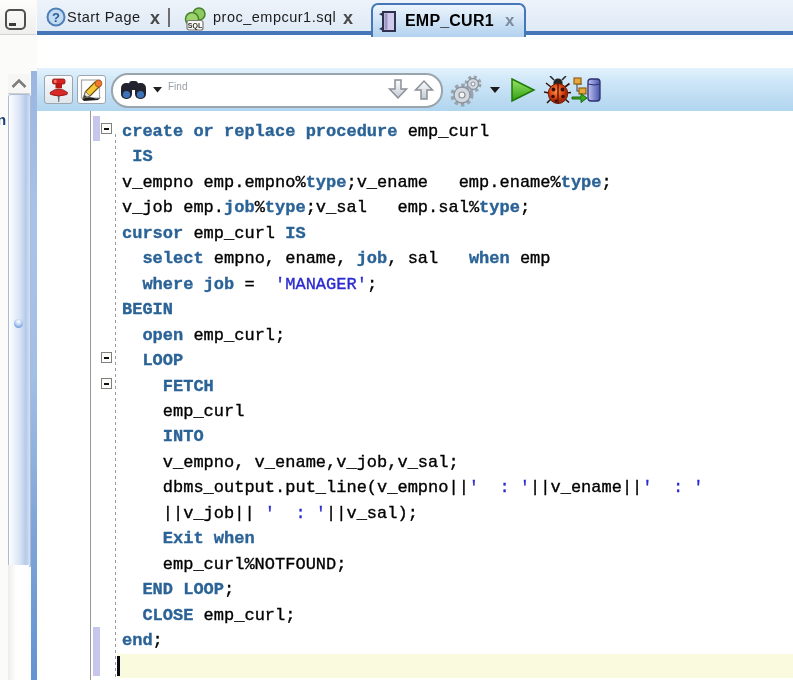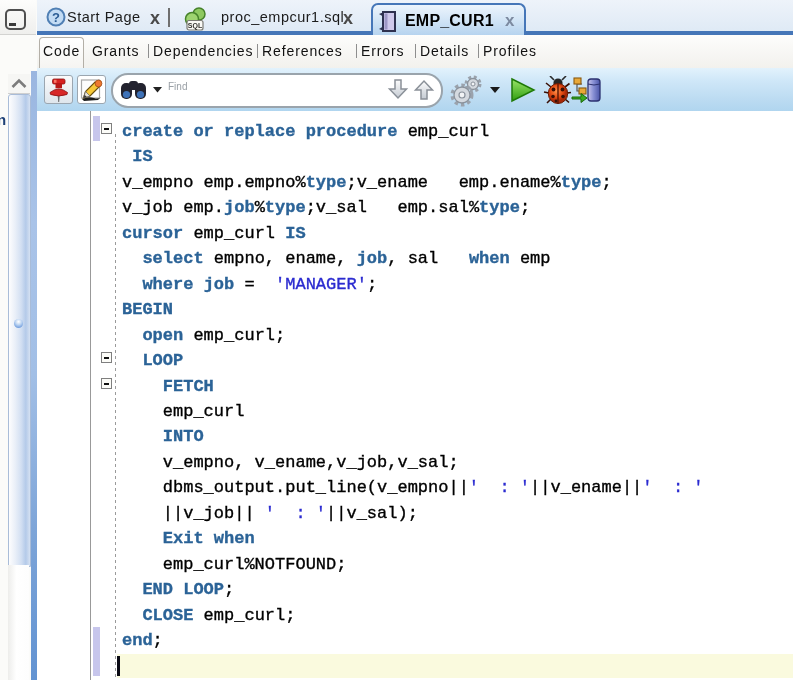--- a/index.html
+++ b/index.html
@@ -95,50 +95,35 @@
     <span class="abs tabtxt" style="left:30px;top:9px">Start Page</span>
     <span class="abs closex" style="left:113px;top:8px">x</span>
     <div class="abs tabsep" style="left:131px;top:8px"></div>
 
     <svg class="abs" style="left:146px;top:6px" width="26" height="26">
       <circle cx="16" cy="8" r="6" fill="#8ec960" stroke="#46822a" stroke-width="1.5"></circle>
       <circle cx="9" cy="13" r="6.5" fill="#9ed470" stroke="#46822a" stroke-width="1.5"></circle>
       <rect x="4" y="14.5" width="16" height="9.5" rx="2" fill="#fafaf6" stroke="#7a7a74" stroke-width="1.2"></rect>
       <text x="12" y="22" text-anchor="middle" font-size="7" font-weight="bold" fill="#33332e" font-family="Liberation Sans">SQL</text>
     </svg>
-    <span class="abs tabtxt" style="left:184px;top:9px">proc_empcur1.sql</span>
+    <span class="abs tabtxt" style="left:176px;top:9px">proc_empcur1.sql</span>
     <span class="abs closex" style="left:306px;top:8px">x</span>
 
     <div class="abs" id="activetab">
       <svg class="abs" style="left:4px;top:5px" width="22" height="23">
         <rect x="6" y="2" width="12" height="19" fill="#cfc9ec" stroke="#2e3150" stroke-width="2"></rect>
         <rect x="7.5" y="3.5" width="3" height="16" fill="#9d97c6"></rect>
         <path d="M2 4 L7 2 L7 7 Z" fill="#2e3150"></path>
         <path d="M2 19 L7 16 L7 21 Z" fill="#2e3150"></path>
       </svg>
       <span class="lbl">EMP_CUR1</span>
       <span class="closex">x</span>
     </div>
   </div>
 
-  <div class="abs" id="subtabs">
-    <div class="abs" id="codetab"></div>
-    <span class="abs stt" style="left:6px">Code</span>
-    <span class="abs stt" style="left:55px">Grants</span>
-    <div class="abs stsep" style="left:111px"></div>
-    <span class="abs stt" style="left:116px">Dependencies</span>
-    <div class="abs stsep" style="left:220px"></div>
-    <span class="abs stt" style="left:225px">References</span>
-    <div class="abs stsep" style="left:319px"></div>
-    <span class="abs stt" style="left:324px">Errors</span>
-    <div class="abs stsep" style="left:378px"></div>
-    <span class="abs stt" style="left:383px">Details</span>
-    <div class="abs stsep" style="left:441px"></div>
-    <span class="abs stt" style="left:446px">Profiles</span>
-  </div>
 
   <div class="abs" id="toolbar">
     <div class="abs tbtn" id="pinbtn">
       <svg width="27" height="27">
         <polygon points="12.6,18 14.8,18 14.2,26 13.2,26" fill="#6e6e6e"></polygon>
         <rect x="7.5" y="3" width="12.5" height="5" rx="1.5" fill="#d62222" stroke="#8a0f0f" stroke-width="0.8"></rect>
         <rect x="10.5" y="7.8" width="6.5" height="4.5" fill="#b81818"></rect>
         <path d="M5 16.5 Q13.7 9.5 22.5 16.5 L22 18.5 Q13.7 21.5 5.6 18.5 Z" fill="#d82828" stroke="#8a0f0f" stroke-width="0.8"></path>
         <rect x="9" y="3.8" width="2.5" height="3" fill="#f87868"></rect>
       </svg>

